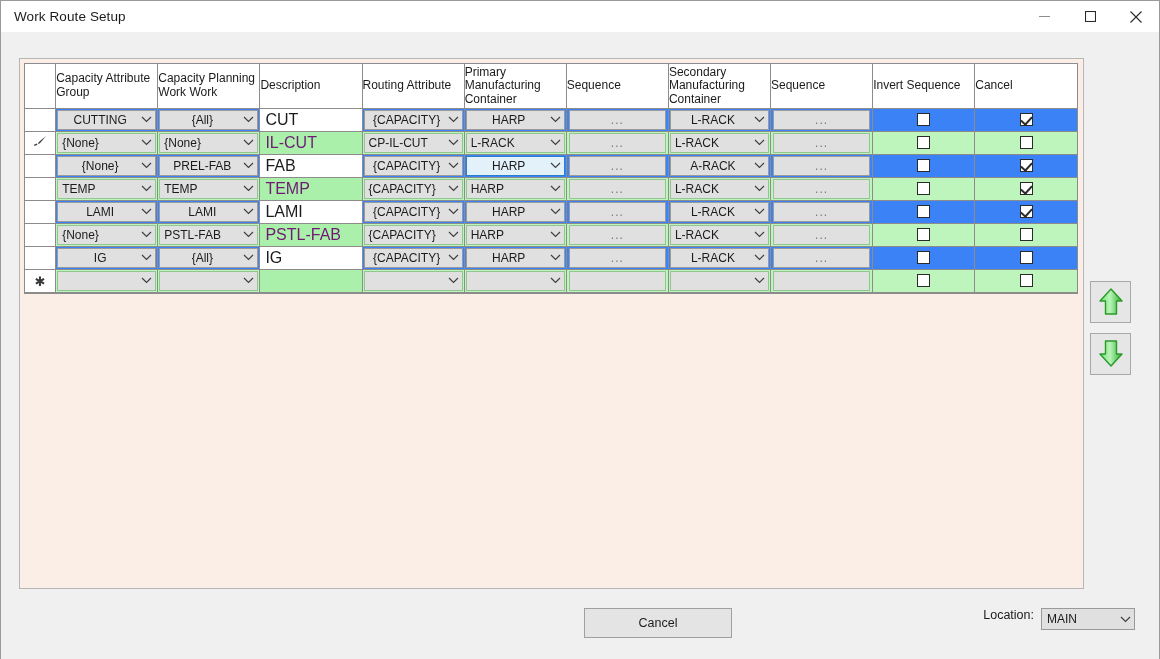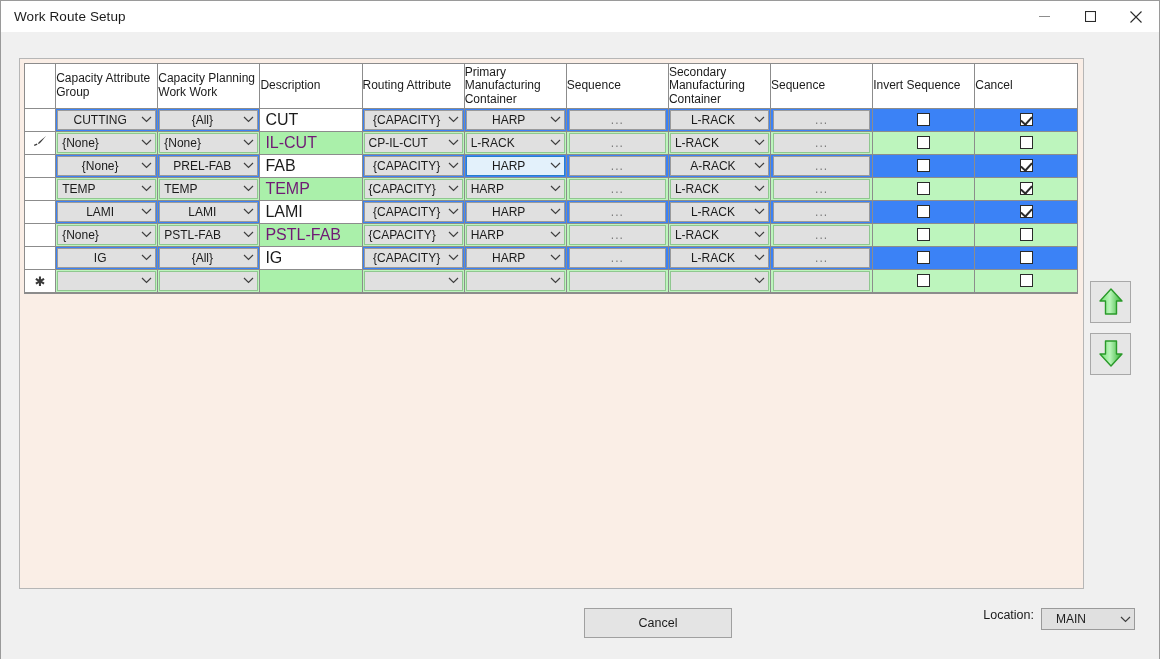--- a/index.html
+++ b/index.html
@@ -211,21 +211,21 @@
 
   .locwrap { position:absolute; right:24px; top:15px; display:flex; gap:7px; }
   .loclabel { font-size:12.5px; color:#1b1b1b; }
   .locselect {
     width:94px; height:22px;
     background:#e0e0e0;
     border:1px solid #9a9a9a;
     display:flex; align-items:center;
     font-size:12px;
   }
-  .locselect .val { flex:1; padding-left:14px; }
+  .locselect .val { flex:1; padding-left:5px; }
   .locselect .chev { width:18px; display:flex; align-items:center; justify-content:center; color:#3f3f3f; }
 </style>
 </head>
 <body>
 
 <div class="window">
 
   <div class="titlebar">
     <div class="title-text">Work Route Setup</div>
     <div class="wincontrols">

